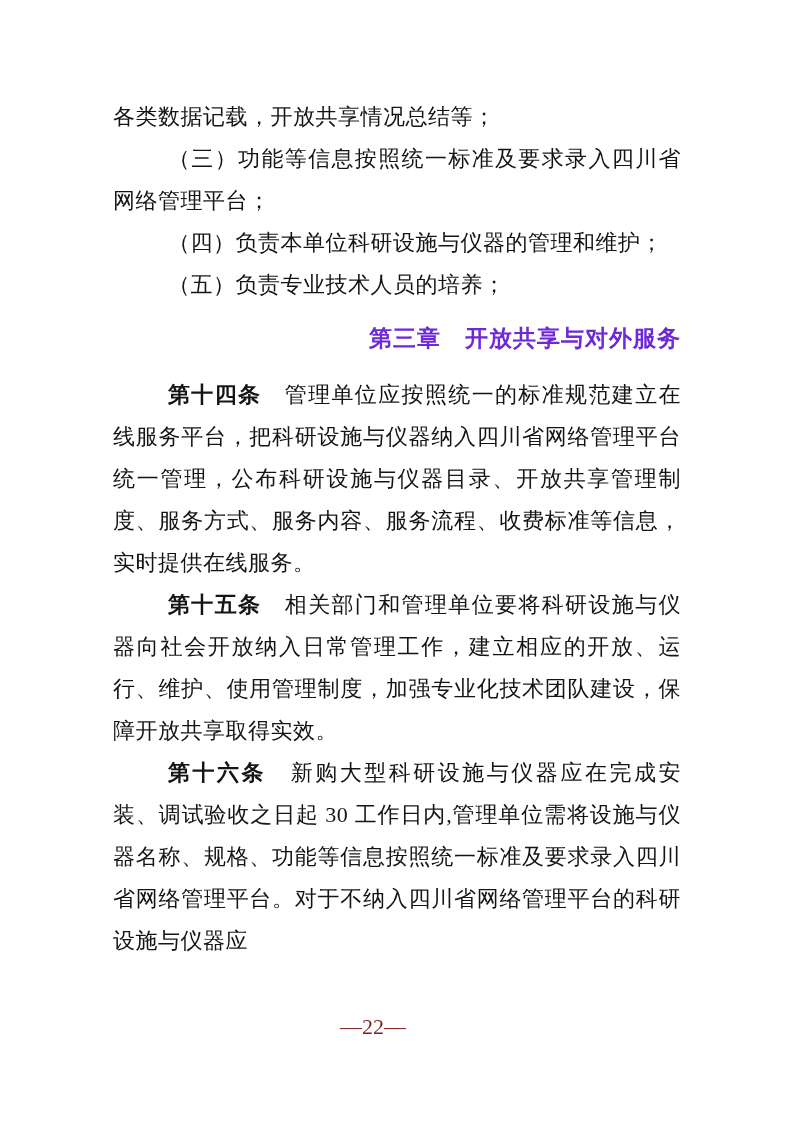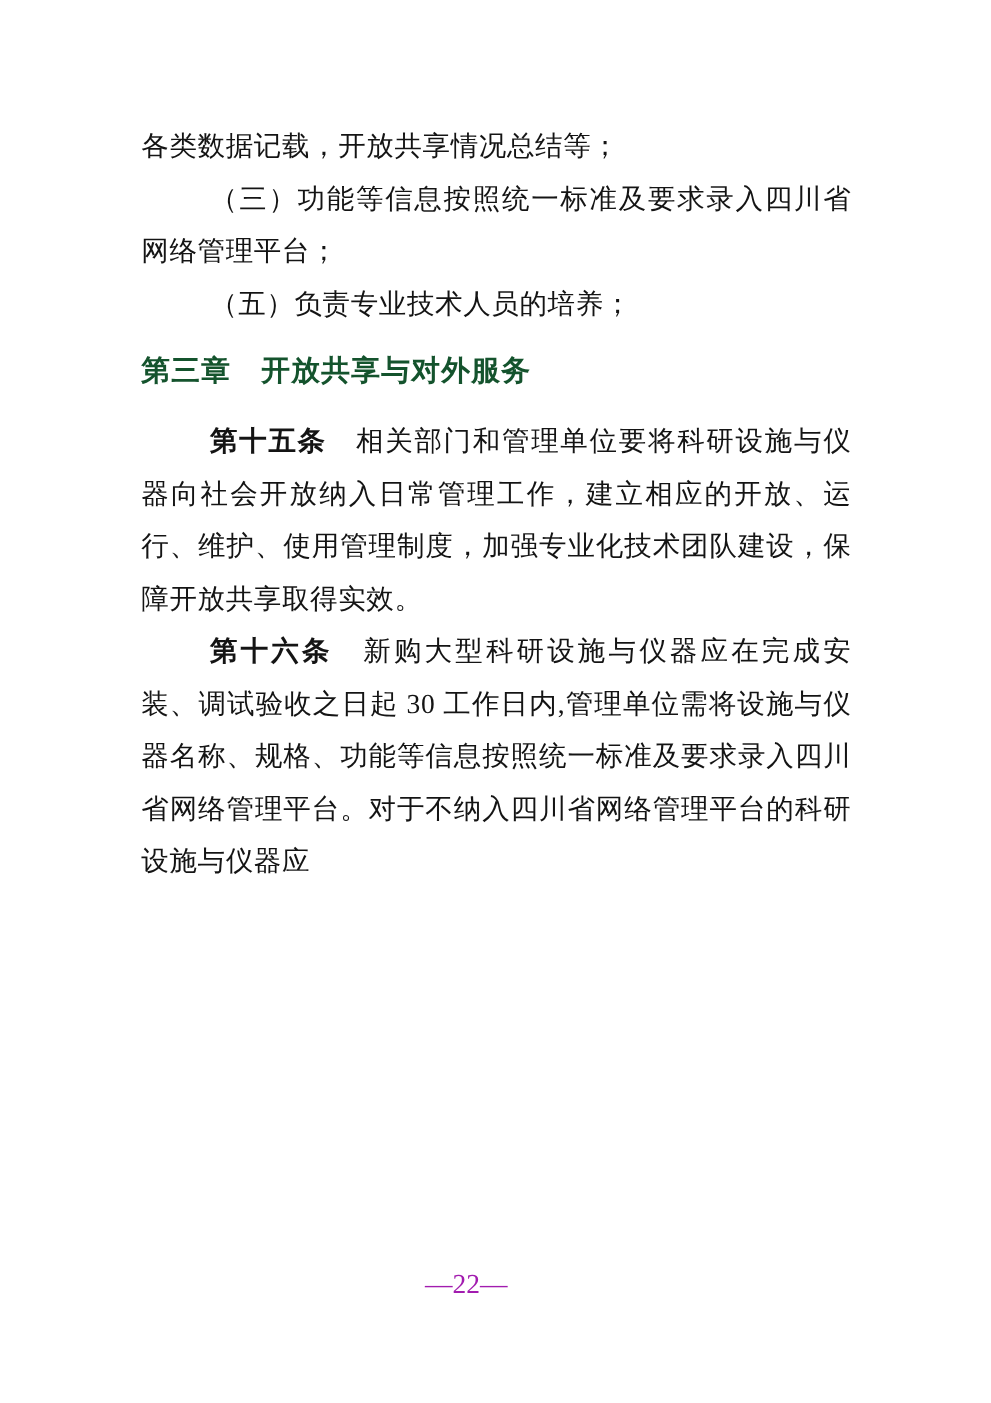--- a/index.html
+++ b/index.html
@@ -37,41 +37,43 @@
   }
   .para b.article-no {
     font-weight: bold;
   }
   .chapter-heading {
     margin: 10px 0 14px 0;
     font-family: "Liberation Sans", "DejaVu Sans", sans-serif;
     font-weight: bold;
     font-size: 23px;
     line-height: 44px;
-    text-align: left;
+    text-align: right;
     letter-spacing: 1px;
-    color: #14532d;
+    color: #6d28d9;
   }
   .page-number {
     position: absolute;
     top: 1012px;
     left: 0;
     width: 100%;
     text-align: center;
     font-size: 22px;
     line-height: 30px;
-    color: #a21caf;
+    color: #7f1d1d;
   }
 </style>
 </head>
 <body>
 
 <div class="page">
   <main class="content">
       <p class="para continuation"><span>各类数据记载，开放共享情况总结等；</span></p>
       <p class="para"><span>（三）功能等信息按照统一标准及要求录入四川省网络管理平台；</span></p>
+      <p class="para"><span>（四）负责本单位科研设施与仪器的管理和维护；</span></p>
       <p class="para"><span>（五）负责专业技术人员的培养；</span></p>
       <h2 class="chapter-heading">第三章　开放共享与对外服务</h2>
+      <p class="para"><b class="article-no">第十四条　</b><span>管理单位应按照统一的标准规范建立在线服务平台，把科研设施与仪器纳入四川省网络管理平台统一管理，公布科研设施与仪器目录、开放共享管理制度、服务方式、服务内容、服务流程、收费标准等信息，实时提供在线服务。</span></p>
       <p class="para"><b class="article-no">第十五条　</b><span>相关部门和管理单位要将科研设施与仪器向社会开放纳入日常管理工作，建立相应的开放、运行、维护、使用管理制度，加强专业化技术团队建设，保障开放共享取得实效。</span></p>
       <p class="para"><b class="article-no">第十六条　</b><span>新购大型科研设施与仪器应在完成安装、调试验收之日起 30 工作日内,管理单位需将设施与仪器名称、规格、功能等信息按照统一标准及要求录入四川省网络管理平台。对于不纳入四川省网络管理平台的科研设施与仪器应</span></p>
     </main>
   <div class="page-number">—22—</div>
 </div>
 
 </body></html>

